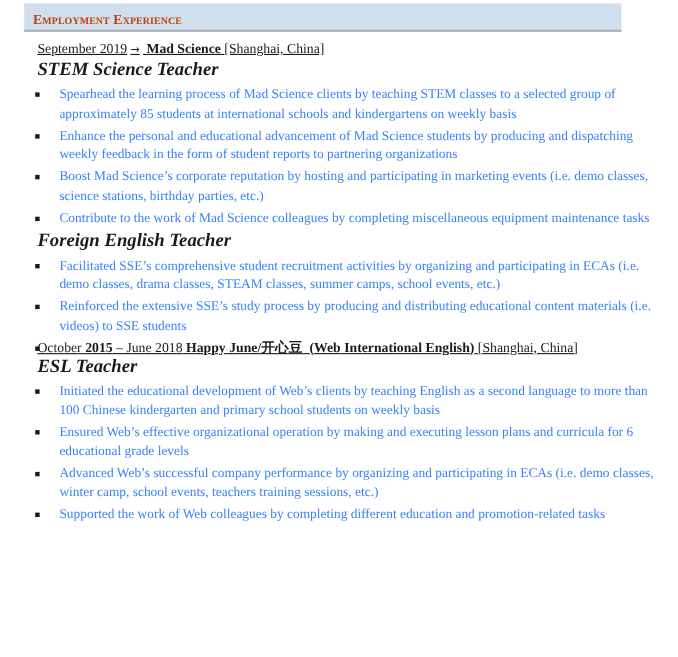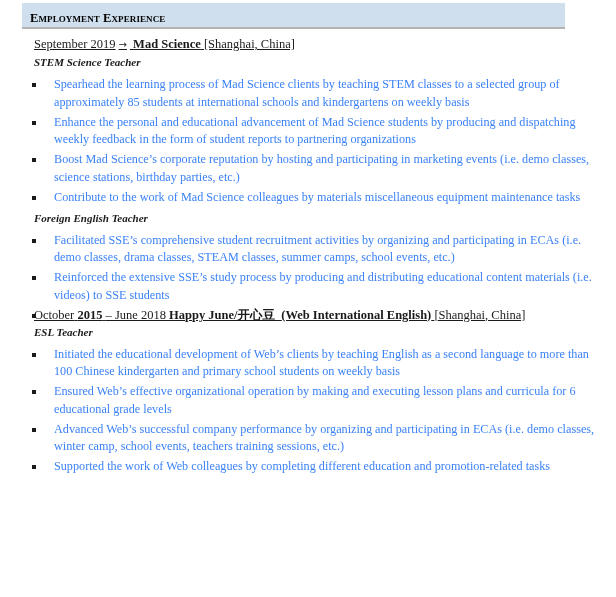--- a/index.html
+++ b/index.html
@@ -26,42 +26,42 @@
       box-sizing: content-box;
     }
     .section-title {
       position: absolute;
       left: 8px;
       top: 8px;
       font-size: 12.5px;
       font-weight: bold;
       font-variant: small-caps;
       letter-spacing: 0.1px;
-      color: #000000;
+      color: #c2410c;
       line-height: 14px;
     }
     .content {
       position: absolute;
       left: 34px;
       top: 36px;
       width: 575px;
     }
     .job {
       margin: 0;
     }
     .job-meta {
       font-size: 12.5px;
       line-height: 16px;
       white-space: nowrap;
       text-decoration: underline;
     }
     .job-meta .strong { font-weight: bold; }
     .job-meta .arrow { margin: 0 3px; font-family: "DejaVu Sans", sans-serif; font-size: 10px; }
     .job-title {
-      font-size: 11px;
+      font-size: 17px;
       font-weight: bold;
       font-style: italic;
       line-height: 18px;
       margin-bottom: 5px;
     }
     ul.bullets {
       list-style: none;
       margin: 0;
       padding: 0;
     }
@@ -96,21 +96,21 @@
     <div class="job-meta">
       <span>September 2019</span><span class="arrow">→</span>
       <span class="strong">Mad Science</span>
       <span>[Shanghai, China]</span>
     </div>
     <div class="job-title">STEM Science Teacher</div>
     <ul class="bullets">
       <li><span class="bullet"></span><span>Spearhead the learning process of Mad Science clients by teaching STEM classes to a selected group of approximately 85 students at international schools and kindergartens on weekly basis</span></li>
       <li><span class="bullet"></span><span>Enhance the personal and educational advancement of Mad Science students by producing and dispatching weekly feedback in the form of student reports to partnering organizations</span></li>
       <li><span class="bullet"></span><span>Boost Mad Science’s corporate reputation by hosting and participating in marketing events (i.e. demo classes, science stations, birthday parties, etc.)</span></li>
-      <li><span class="bullet"></span><span>Contribute to the work of Mad Science colleagues by materials miscellaneous equipment maintenance tasks</span></li>
+      <li><span class="bullet"></span><span>Contribute to the work of Mad Science colleagues by completing miscellaneous equipment maintenance tasks</span></li>
     </ul>
   </div>
 
   <div class="job">
     <div class="job-title">Foreign English Teacher</div>
     <ul class="bullets">
       <li><span class="bullet"></span><span>Facilitated SSE’s comprehensive student recruitment activities by organizing and participating in ECAs (i.e. demo classes, drama classes, STEAM classes, summer camps, school events, etc.)</span></li>
       <li><span class="bullet"></span><span>Reinforced the extensive SSE’s study process by producing and distributing educational content materials (i.e. videos) to SSE students</span></li>
       <li><span class="bullet"></span></li>
     </ul>

